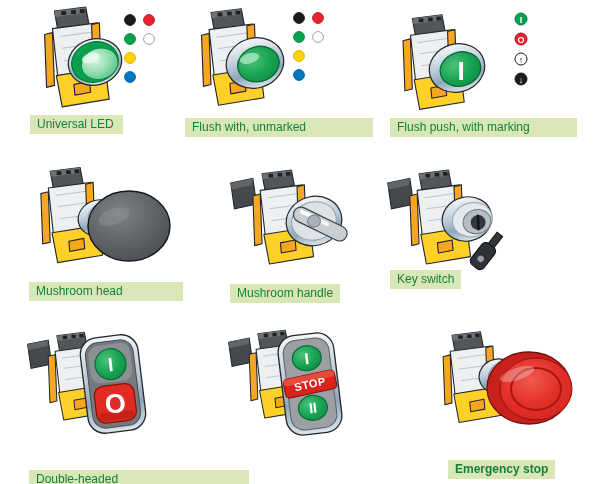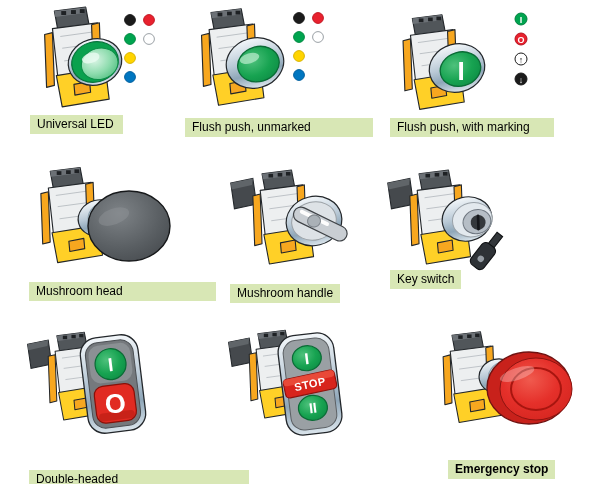--- a/index.html
+++ b/index.html
@@ -1,19 +1,19 @@
 <!DOCTYPE html>
 <html><head>
 <meta charset="utf-8">
 <style>
   html,body{margin:0;padding:0;background:#fff;}
   .canvas{position:relative;width:600px;height:484px;background:#ffffff;overflow:hidden;
           font-family:"Liberation Sans",sans-serif;}
   .dev{position:absolute;}
-  .tag{position:absolute;background:#d8e7b5;color:#000000;font-size:12px;line-height:15px;
+  .tag{position:absolute;background:#d8e7b5;color:#15803d;font-size:12px;line-height:15px;
        padding:2px 7px;box-sizing:border-box;white-space:nowrap;}
   .tag.bold{font-weight:bold;}
   .dots{position:absolute;display:grid;grid-template-columns:repeat(2,12px);gap:7px 7px;}
   .dots > :nth-child(6){grid-column:1;}
   .syms{position:absolute;display:flex;flex-direction:column;gap:6px;}
   svg text{font-family:"Liberation Sans",sans-serif;}
 </style>
 </head>
 <body>
 
@@ -123,21 +123,21 @@
     <svg width="12" height="12">
         <circle cx="6" cy="6" r="5.4" fill="#ffffff" stroke="#9aa0a5"></circle>
       </svg>
     <svg width="12" height="12">
         <circle cx="6" cy="6" r="5.4" fill="#ffd400" stroke="#d9b400"></circle>
       </svg>
     <svg width="12" height="12">
         <circle cx="6" cy="6" r="5.4" fill="#0076c0" stroke="#005f9e"></circle>
       </svg>
   </div>
-  <div class="tag" style="left:185px;top:118px;width:188px">Flush push, unmarked</div>
+  <div class="tag" style="left:185px;top:118px;width:188px">Flush with, unmarked</div>
 
   <svg class="dev" style="left:385px;top:12px" width="115" height="103" viewBox="0 0 115 103">
     <use href="#backA" x="2" width="84" height="102"></use>
     <g transform="translate(72,56) rotate(-16)">
       <ellipse rx="28" ry="24" fill="url(#gChrome)" stroke="#23272b" stroke-width="1.2"></ellipse>
       <ellipse cx="3" cy="2" rx="20.5" ry="17" fill="url(#gGreen)" stroke="#0a6b35" stroke-width="1.3"></ellipse>
     </g>
     <text x="76" y="68" text-anchor="middle" font-size="26" font-weight="bold" fill="#ffffff">I</text>
   </svg>
   <div class="syms" style="left:514px;top:12px">
@@ -151,34 +151,34 @@
     </svg>
     <svg width="14" height="14">
       <circle cx="7" cy="7" r="6" fill="#ffffff" stroke="#1b1b1b"></circle>
       <text x="7" y="10.5" text-anchor="middle" font-size="9" font-weight="bold" fill="#1b1b1b">↑</text>
     </svg>
     <svg width="14" height="14">
       <circle cx="7" cy="7" r="6" fill="#1b1b1b" stroke="#1b1b1b"></circle>
       <text x="7" y="10.5" text-anchor="middle" font-size="9" font-weight="bold" fill="#ffffff">↓</text>
     </svg>
   </div>
-  <div class="tag" style="left:390px;top:118px;width:164px">Flush push, with marking</div>
+  <div class="tag" style="left:390px;top:118px;width:187px">Flush push, with marking</div>
 
   <svg class="dev" style="left:25px;top:162px" width="150" height="115" viewBox="0 0 150 115">
     <use href="#backA" y="2" width="84" height="104"></use>
     <g transform="translate(74,56) rotate(-14)">
       <ellipse rx="21" ry="18" fill="url(#gChrome)" stroke="#23272b" stroke-width="1.2"></ellipse>
       <ellipse cx="6" cy="1" rx="17" ry="15" fill="#cfdce5" stroke="#8ba0af"></ellipse>
     </g>
     <g transform="translate(104,64)">
       <ellipse rx="41" ry="35" fill="url(#gGray)" stroke="#17191b" stroke-width="1.4"></ellipse>
       <ellipse cx="-11" cy="-14" rx="16" ry="8" fill="#8d9296" opacity="0.5" transform="rotate(-20)"></ellipse>
     </g>
   </svg>
-  <div class="tag" style="left:29px;top:282px;width:187px">Mushroom head</div>
+  <div class="tag" style="left:29px;top:282px;width:154px">Mushroom head</div>
 
   <svg class="dev" style="left:228px;top:164px" width="125" height="110" viewBox="0 0 125 110">
     <use href="#backB" width="92" height="108"></use>
     <g transform="translate(86,57) rotate(-14)">
       <ellipse rx="28" ry="24.5" fill="url(#gChrome)" stroke="#23272b" stroke-width="1.2"></ellipse>
       <ellipse rx="22.5" ry="19" fill="#dde2e6" stroke="#9aa0a5"></ellipse>
       <g transform="rotate(40)">
         <rect x="-22" y="-7.5" width="58" height="15" rx="7.5" fill="#c9ced3" stroke="#3f4347" stroke-width="1.2"></rect>
         <rect x="-17" y="-5" width="32" height="4" rx="2" fill="#fdfdfd"></rect>
       </g>

